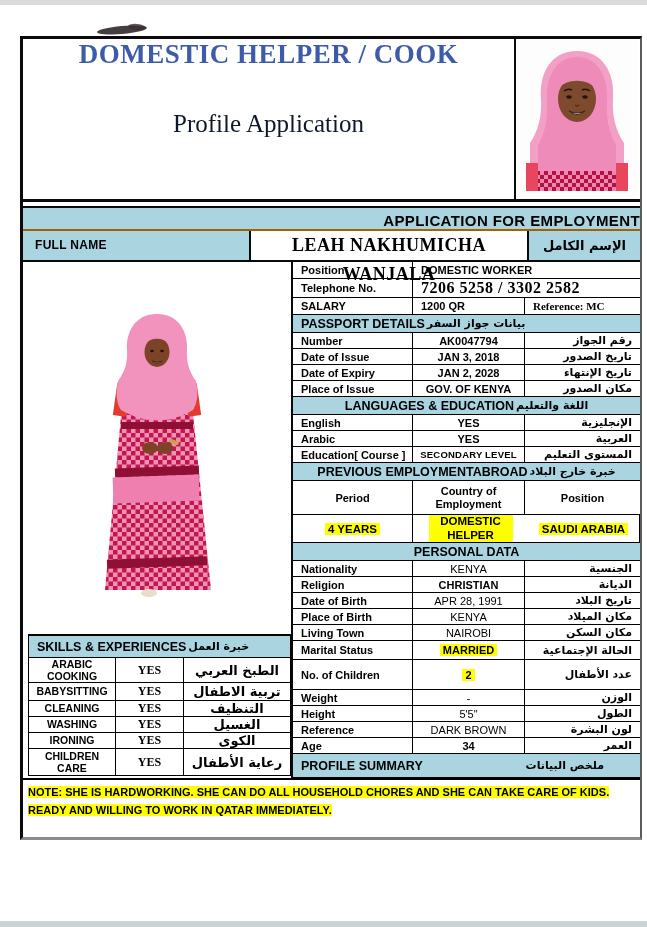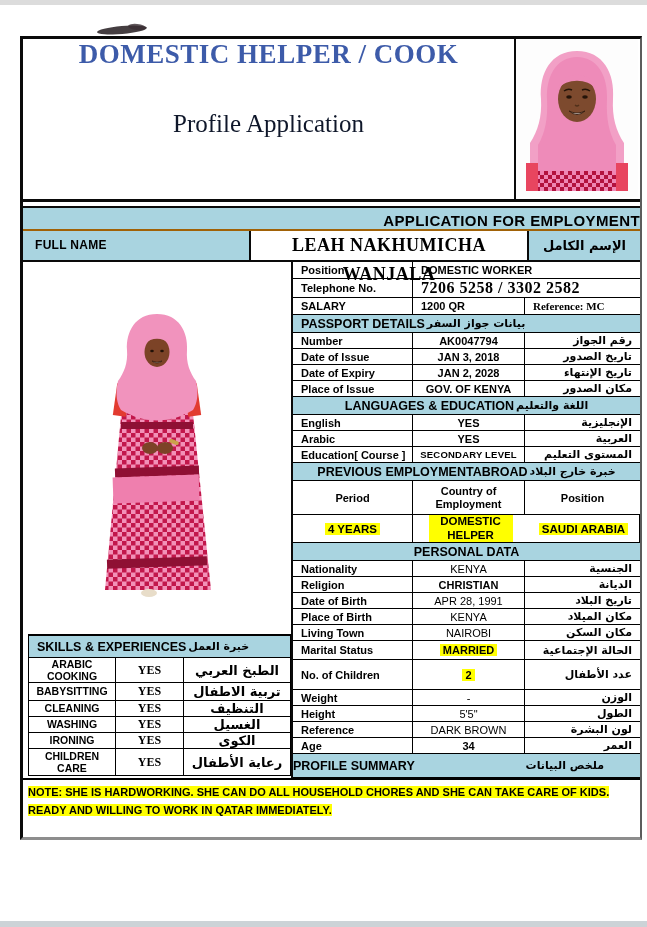--- a/index.html
+++ b/index.html
@@ -56,21 +56,21 @@
   .serif{font-family:"Liberation Serif",serif;}
   .phone{font-family:"Liberation Serif",serif;font-size:16px;font-weight:bold;letter-spacing:.5px;}
   .small{font-size:9.5px;letter-spacing:.2px;}
   .hl{background:#ffff00;padding:0 3px;font-weight:bold;}
 
   .sec-h{height:18px;background:#a9d4e0;display:flex;align-items:center;font-weight:bold;font-size:12.5px;
     border-bottom:1px solid #000;box-sizing:border-box;}
   .sec-h .ar{font-family:"DejaVu Sans",sans-serif;font-size:11px;margin-left:2px;}
   .sec-left{padding-left:8px;}
   .sec-center{justify-content:center;}
-  .sec-between{justify-content:space-between;padding-left:0;padding-right:36px;height:24px;}
+  .sec-between{justify-content:space-between;padding-left:8px;padding-right:36px;height:24px;}
 
   .pe-head{display:flex;height:34px;border-bottom:1px solid #000;box-sizing:border-box;
     font-weight:bold;font-size:11px;text-align:center;}
   .pe-head .cell{justify-content:center;}
   .pe-vals{display:flex;height:28px;border-bottom:1px solid #000;box-sizing:border-box;font-size:11.5px;text-align:center;}
   .pe-vals .cell{justify-content:center;}
   .pc1{width:120px;border-right:1px solid #000;}
   .pc2{width:112px;border-right:1px solid #000;}
   .pc3{flex:1;}
   .wrapblock{display:inline-block;max-width:78px;line-height:1.15;}

